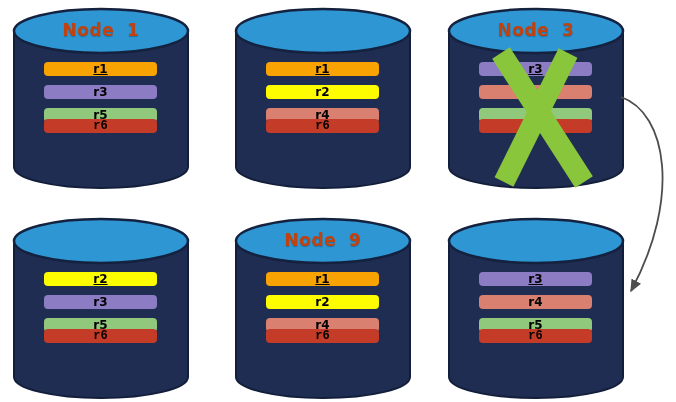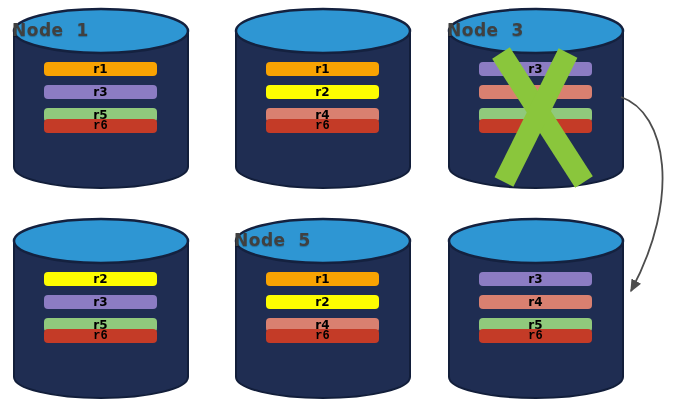--- a/index.html
+++ b/index.html
@@ -3,31 +3,31 @@
 <meta charset="utf-8">
 <style>
   html,body { margin:0; padding:0; background:#ffffff; }
   .canvas {
     position:relative; width:676px; height:402px; background:#ffffff;
     font-family:"DejaVu Sans","Liberation Sans",sans-serif; overflow:hidden;
   }
   .node { position:absolute; width:178px; height:190px; }
   .node svg.cyl { position:absolute; left:0; top:0; }
   .node-title {
-    position:absolute; top:20px; left:0; right:0; text-align:left;
-    color:#404040; font-weight:bold; font-size:17px; white-space:pre;
+    position:absolute; top:20px; left:0; right:0; text-align:center;
+    color:#c2410c; font-weight:bold; font-size:17px; white-space:pre;
     letter-spacing:0.5px; text-shadow:0 1px 1px rgba(0,0,0,0.25);
   }
   .bars { position:absolute; inset:0; }
   .bar {
     position:absolute; left:32px; width:113px; height:14px;
     border-radius:4px; text-align:center; color:#000000;
     font-size:12px; font-weight:bold; line-height:14px;
   }
-  .b0 { top:62px; } .b1 { top:85px; } .b2 { top:108px; } .b3 { top:119px;font-family:Liberation Mono, monospace; }
+  .b0 { top:62px;text-decoration:underline; } .b1 { top:85px; } .b2 { top:108px; } .b3 { top:119px;font-family:Liberation Mono, monospace; }
   .overlay { position:absolute; pointer-events:none; }
   .x-overlay { left:0; top:0; }
   .arrow-overlay { left:0; top:0; }
 </style>
 </head>
 <body>
 
 <div class="canvas">
 
   <div class="node" style="left:12px; top:0px;">
@@ -86,21 +86,21 @@
       <div class="bar b2" style="background: rgb(144, 201, 124);"><span>r5</span></div>
       <div class="bar b3" style="background: rgb(196, 59, 39);"><span>r6</span></div>
     </div>
   </div>
 
   <div class="node" style="left:234px; top:210px;">
     <svg class="cyl" width="178" height="190" viewBox="0 0 178 190">
       <path d="M 2 31 L 2 167 A 87 21 0 0 0 176 167 L 176 31 Z" stroke-width="2" stroke="#121E3A" fill="#1F2D52"></path>
       <ellipse cx="89" cy="31" rx="87" ry="22" stroke-width="2.5" stroke="#14213F" fill="#2E96D3"></ellipse>
     </svg>
-    <div class="node-title">Node  5</div>
+    <div class="node-title">Node  9</div>
     <div class="bars">
       <div class="bar b0" style="background: rgb(249, 163, 2);"><span>r1</span></div>
       <div class="bar b1" style="background: rgb(253, 253, 0);"><span>r2</span></div>
       <div class="bar b2" style="background: rgb(217, 128, 112);"><span>r4</span></div>
       <div class="bar b3" style="background: rgb(196, 59, 39);"><span>r6</span></div>
     </div>
   </div>
 
   <div class="node" style="left:447px; top:210px;">
     <svg class="cyl" width="178" height="190" viewBox="0 0 178 190">

